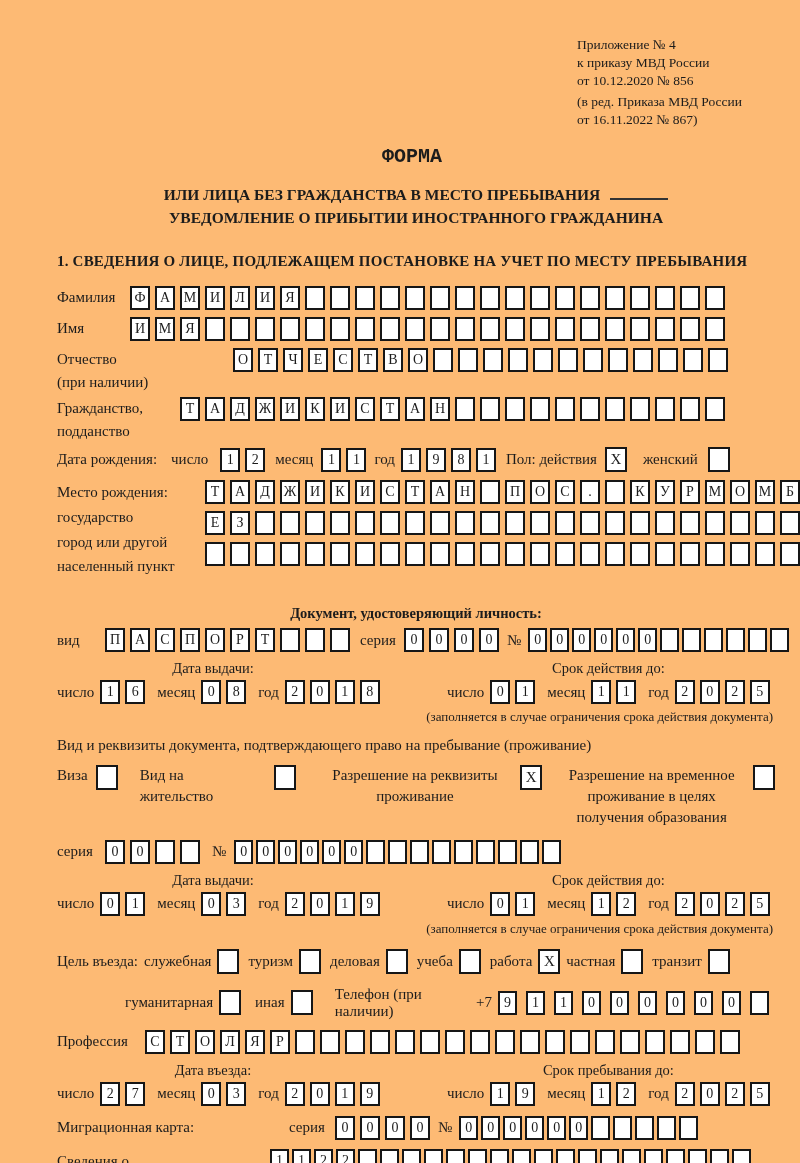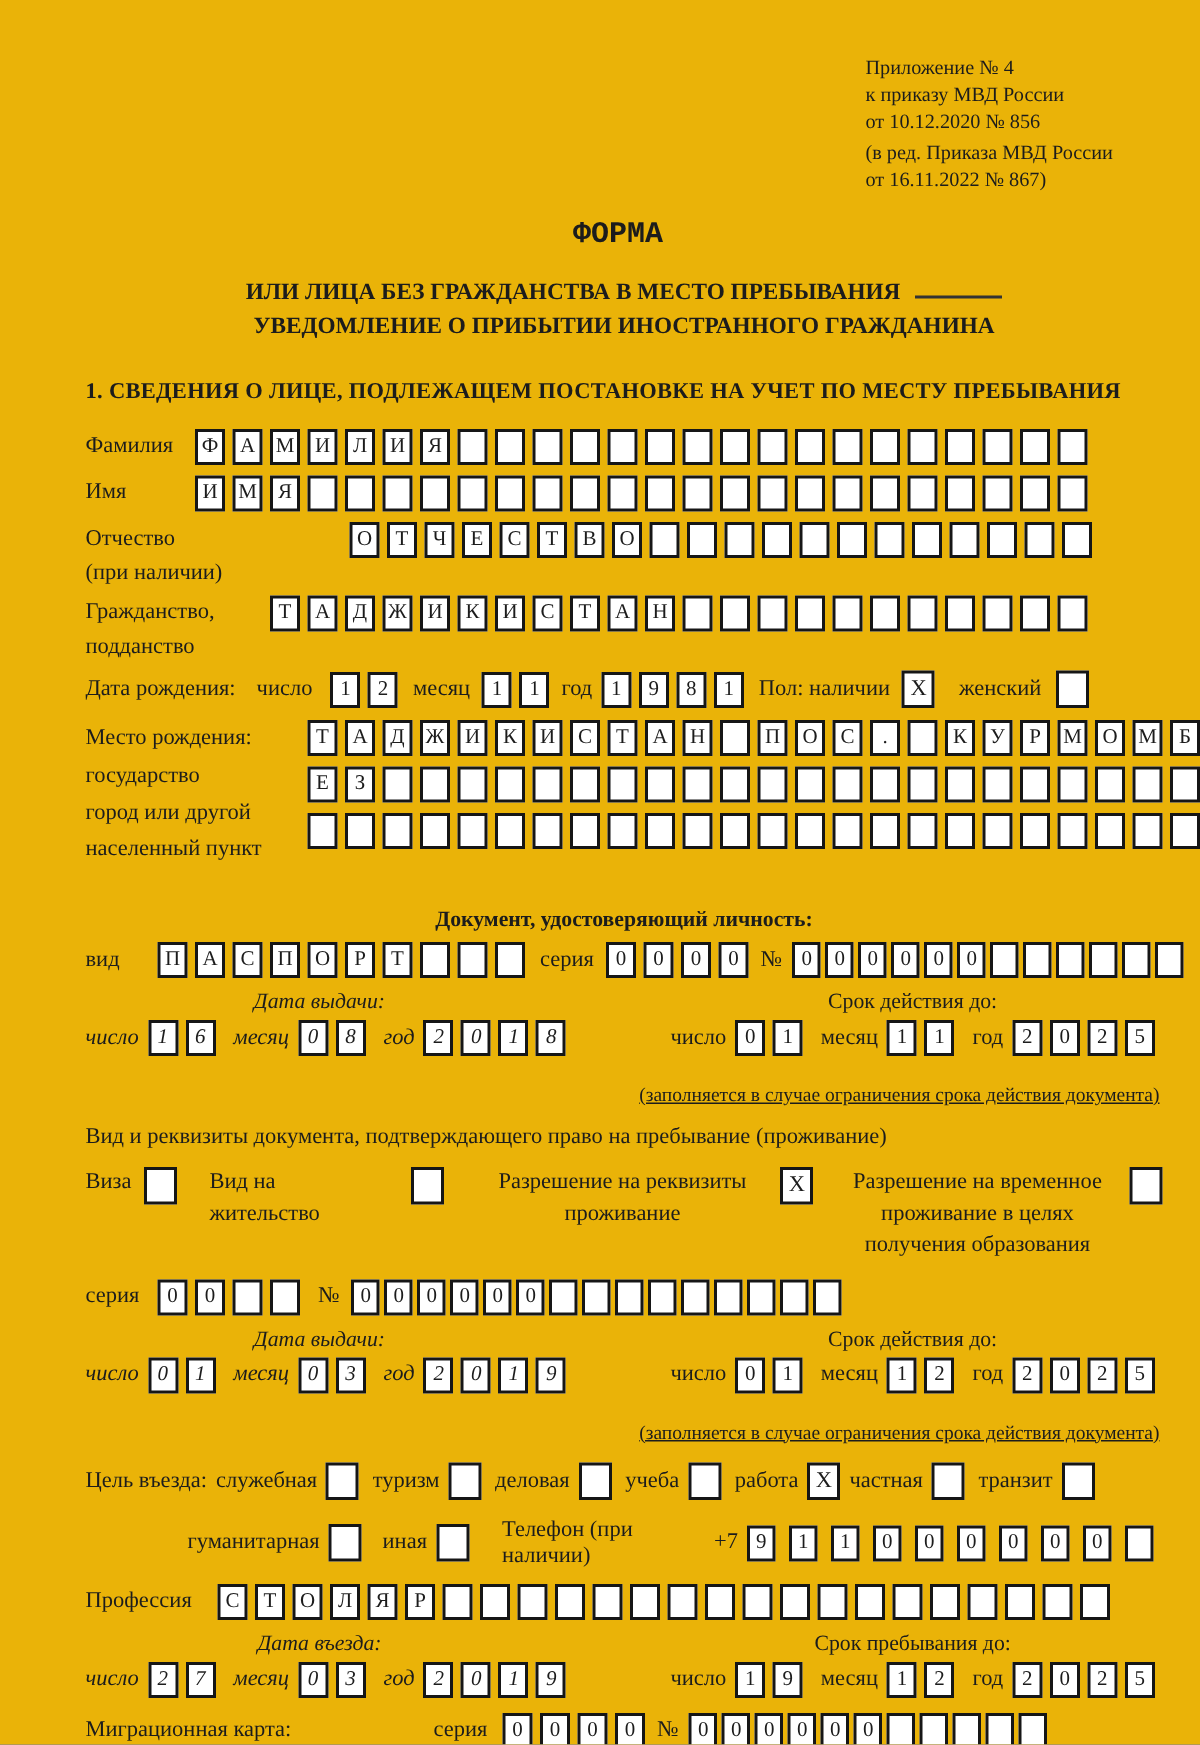--- a/index.html
+++ b/index.html
@@ -1,18 +1,18 @@
 <!DOCTYPE html>
 <html lang="ru"><head>
 <meta charset="utf-8">
 <style>
   * { margin:0; padding:0; box-sizing:border-box; }
   html,body { background:#888; }
   .page {
-    width:800px; height:1163px; margin:0 auto; background:#eab308;
+    width:800px; height:1163px; margin:0 auto; background:#fdba74;
     font-family:"Liberation Serif","DejaVu Serif",serif; color:#1c1c1c;
     font-size:15px; padding:36px 25px 16px 57px; overflow:hidden; position:relative;
   }
   
   .annex { margin-left:auto; width:198px; font-size:13.5px; line-height:1.32; }
   .annex .gap { height:4px; }
   .forma { text-align:center; font-weight:bold; font-size:20px; margin:16px 8px 0 0;font-family:Liberation Mono, monospace; }
   
   .title { text-align:center; font-weight:bold; font-size:15.5px; line-height:1.45; margin-top:16px; }
   .title-blank { display:inline-block; width:58px; border-bottom:2.5px solid #333; height:14px; margin-left:10px; }
@@ -33,27 +33,27 @@
   .cb {
     width:22px; min-width:22px; height:25px; border:2px solid #161616;
     display:inline-flex; align-items:center; justify-content:center;
     font-size:15px; background:#fff; flex:none;
   }
   .inline { display:flex; align-items:center; }
   .inline > * { flex:none; }
   .doc-heading { text-align:center; font-weight:bold; font-size:14.5px; margin-top:26px; }
   
   .dates-row { display:flex; margin-top:8px; }
-  .dg-left { width:352px;font-style:italic; }
+  .dg-left { width:352px; }
   .dg-right { margin-left:38px; }
   .date-caption { text-align:center; font-size:14.5px; margin-bottom:3px; padding-right:40px; }
   .date-cells { display:flex; align-items:center; }
   .date-cells .lbl { margin-right:6px; }
   .date-cells .grp { margin-right:12px; }
-  .validity-note { text-align:right; font-size:13px; margin-top:18px; padding-right:2px;text-decoration:underline; }
+  .validity-note { text-align:right; font-size:13px; margin-top:5px; padding-right:2px; }
   .para { margin-top:9px; line-height:1.5; }
   
   .permits { display:flex; align-items:flex-start; margin-top:8px; }
   .permits .lab { line-height:1.4; }
   .permits .multi { width:196px; text-align:center; line-height:1.4; }
   
   .purpose { display:flex; align-items:center; margin-top:12px; flex-wrap:nowrap; }
   .purpose span { margin-right:6px; }
   .purpose .cb { margin-right:9px; }
 </style>
@@ -212,21 +212,21 @@
         <span class="cell">1</span>
         <span class="cell">1</span>
       </div>
     <span style="margin-right:6px;">год</span>
     <div class="cellrow" style="margin-right:10px;">
         <span class="cell">1</span>
         <span class="cell">9</span>
         <span class="cell">8</span>
         <span class="cell">1</span>
       </div>
-    <span style="margin-right:8px;">Пол: наличии</span>
+    <span style="margin-right:8px;">Пол: действия</span>
     <span class="cb" style="margin-right:16px;">X</span>
     <span style="margin-right:10px;">женский</span>
     <span class="cb"></span>
   </div>
 
   <div class="frow" style="margin-top:8px;">
     <div class="flabel2" style="width:148px; line-height:1.65;">
       <div>Место рождения:</div>
       <div>государство</div>
       <div>город или другой</div>

